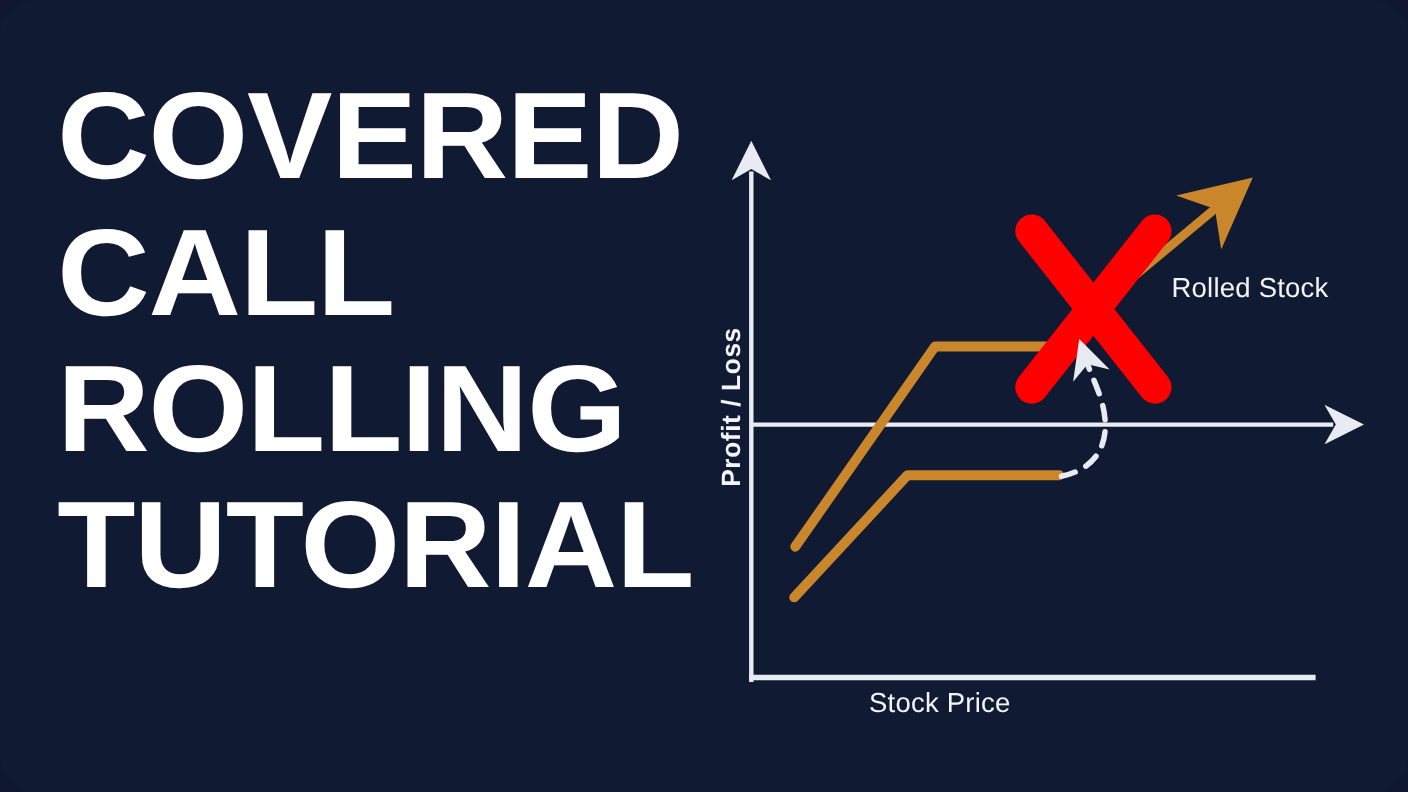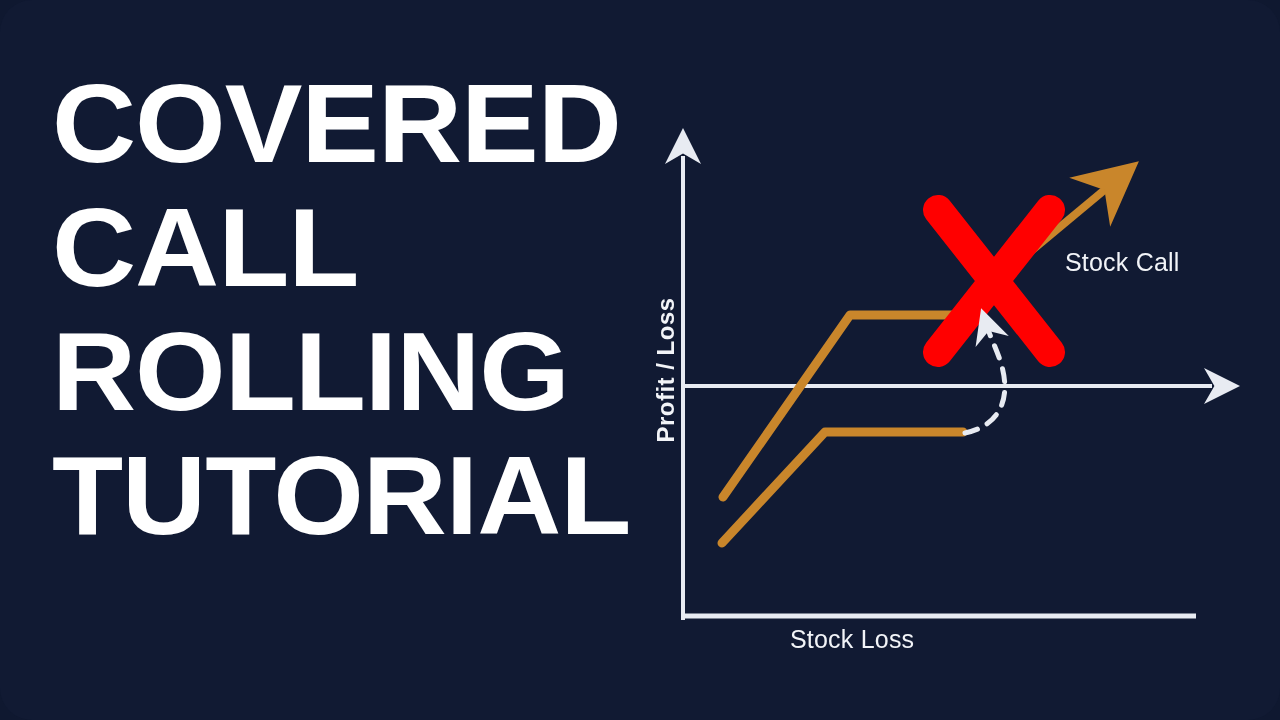--- a/index.html
+++ b/index.html
@@ -131,17 +131,17 @@
 
       <g>
         <line x1="318" y1="90" x2="430" y2="232" stroke="#FF0000" stroke-width="30" stroke-linecap="round"></line>
         <line x1="430" y1="90" x2="318" y2="232" stroke="#FF0000" stroke-width="30" stroke-linecap="round"></line>
       </g>
 
       <path d="M 345,313 C 382,305 392,276 380,240 C 375,226 371,218 369,212" fill="none" stroke="#E8EBF2" stroke-width="5" stroke-linecap="round" stroke-dasharray="13 11" marker-end="url(#dash-arrow)"></path>
     </svg>
 
     <div class="chart-label" id="y-axis-title">Profit / Loss</div>
-    <div class="chart-label" id="x-axis-title">Stock Loss</div>
-    <div class="chart-label" id="rolled-call-label">Stock Call</div>
+    <div class="chart-label" id="x-axis-title">Stock Price</div>
+    <div class="chart-label" id="rolled-call-label">Rolled Stock</div>
 
   </div>
 </div>
 
 </body></html>

